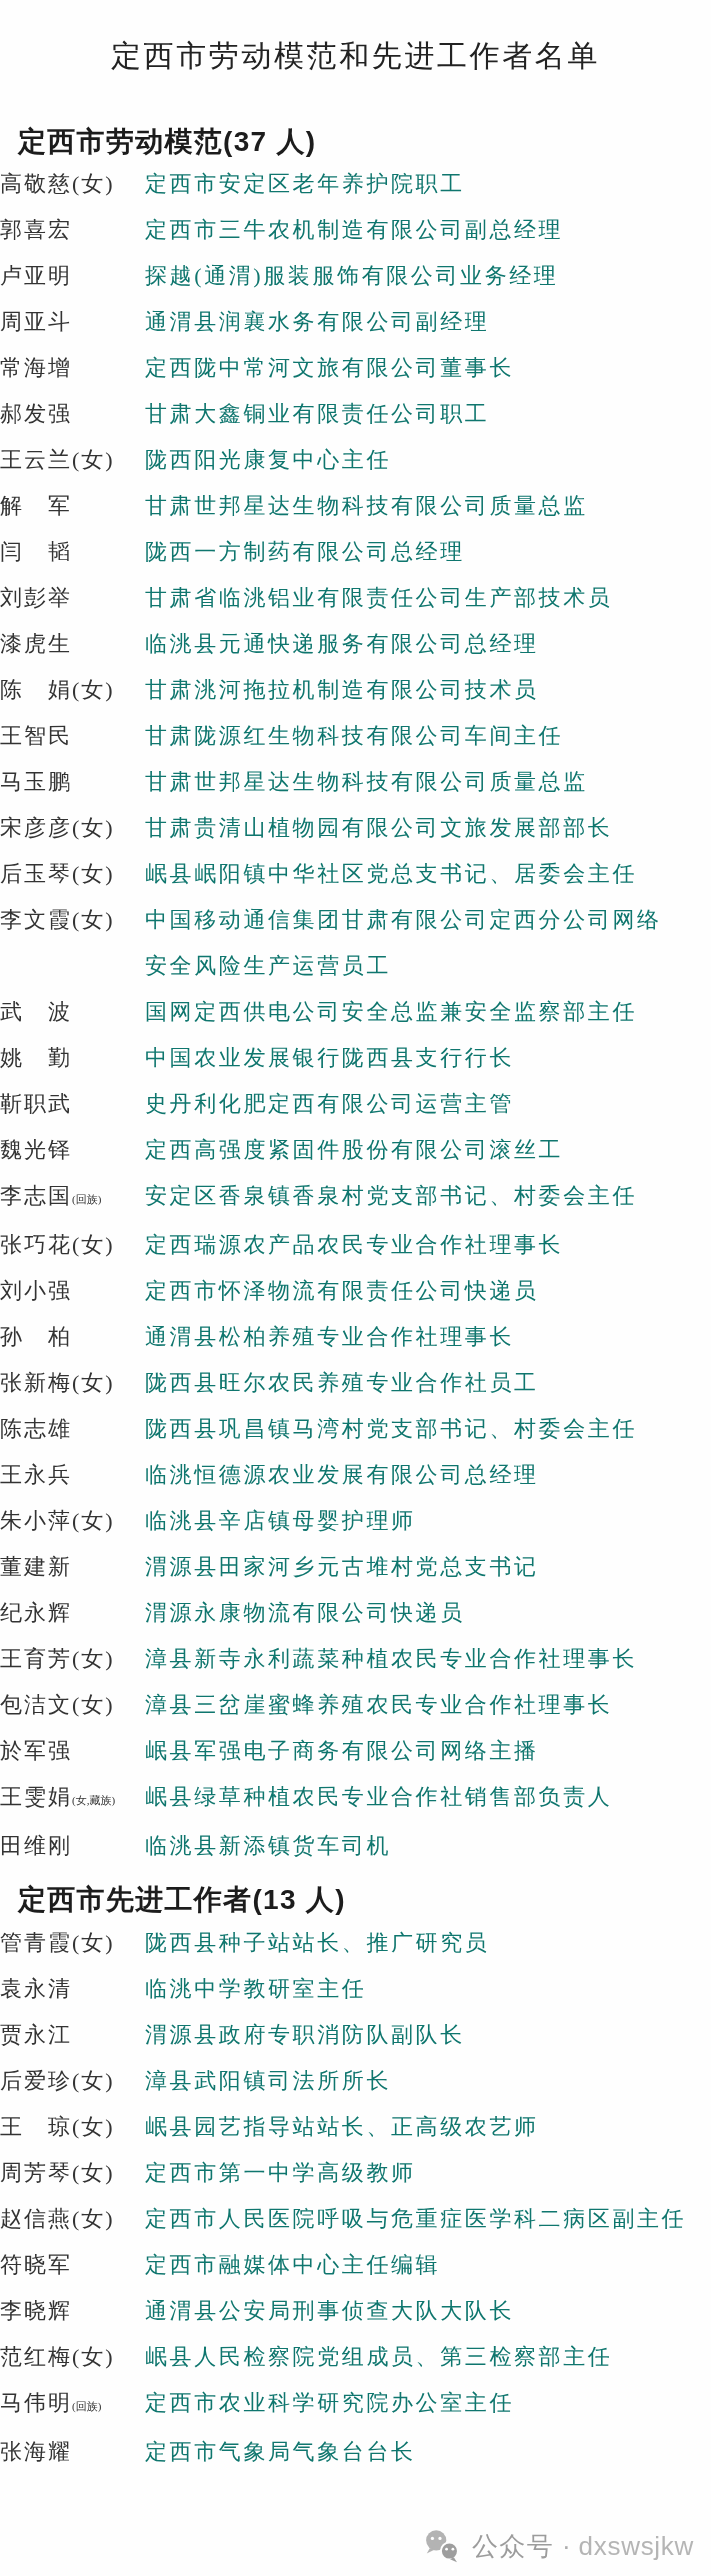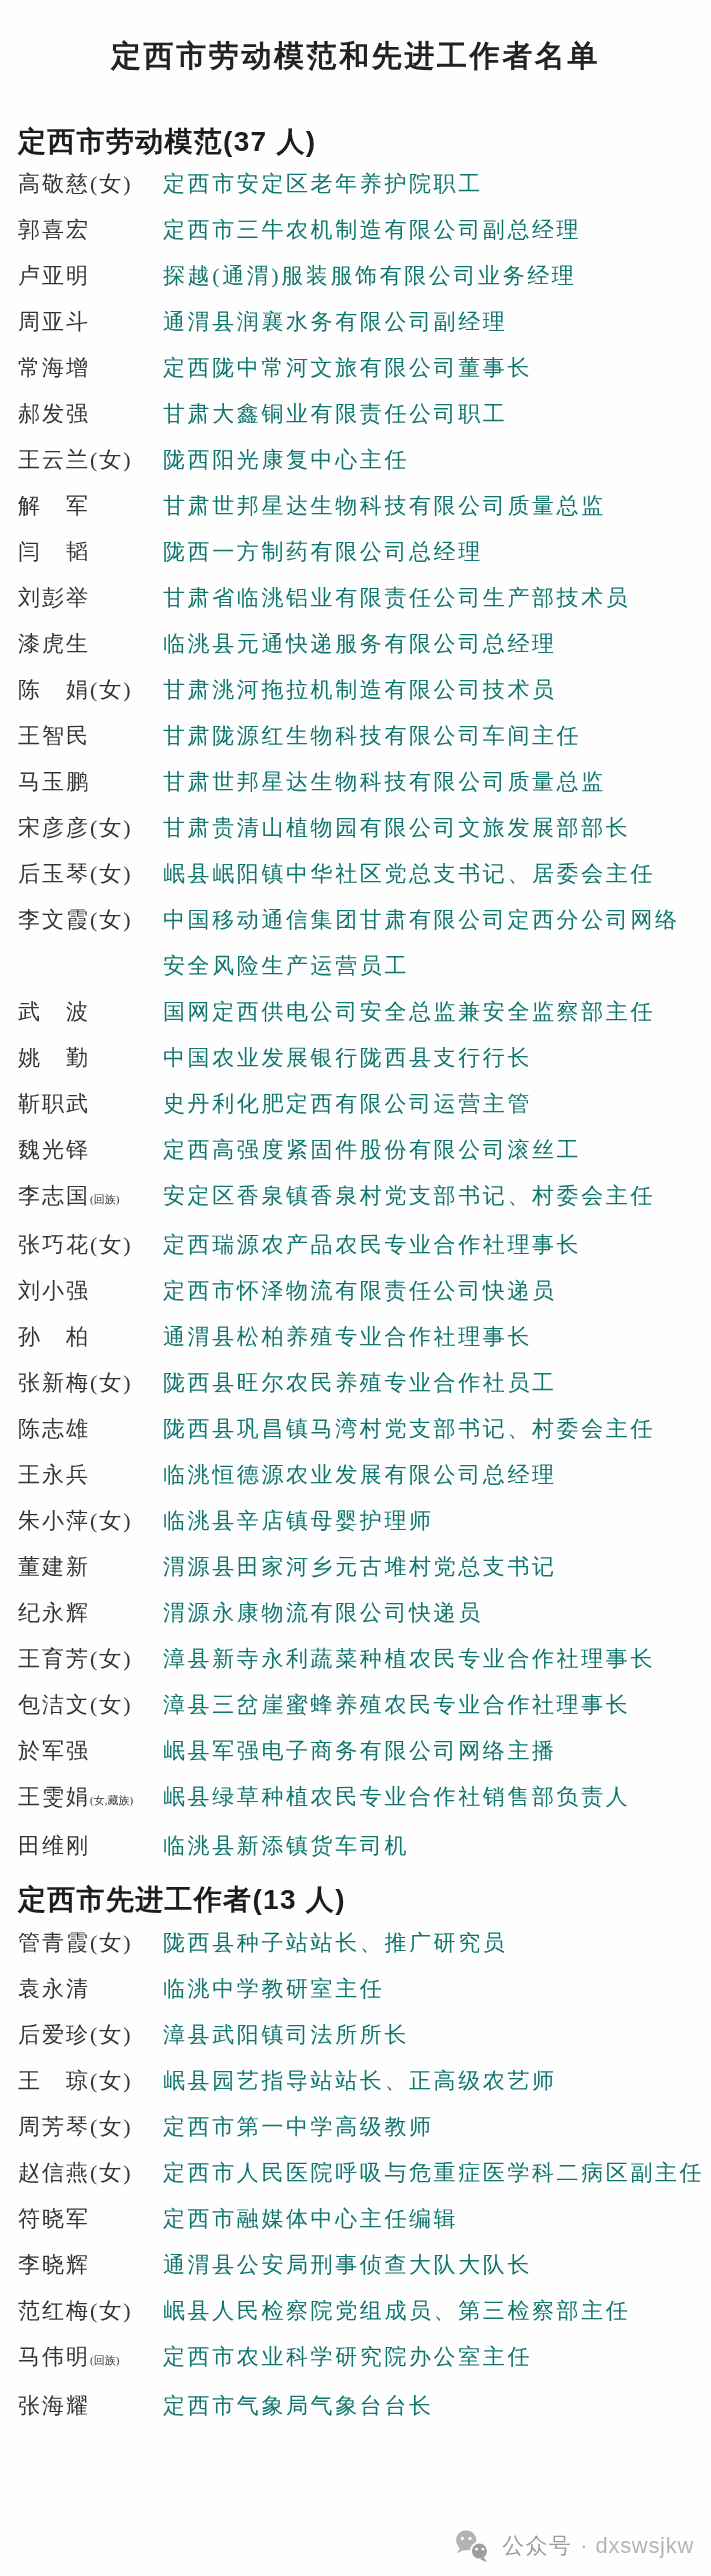--- a/index.html
+++ b/index.html
@@ -11,39 +11,38 @@
     background:#fefefe;
     color:#3a3a3a;
     font-family:"Liberation Serif","DejaVu Serif",serif;
     overflow:hidden;
   }
   .doc-title{
     padding-top:41px;
     text-align:center;
     font-size:30px;
     line-height:1;
-    font-weight:bold;
+    font-weight:normal;
     letter-spacing:2.6px;
     color:#222;
   }
   .section-header{
     margin:57px 0 0 18px;
     font-size:28px;
     line-height:1;
     font-weight:bold;
     letter-spacing:1.3px;
     color:#1c1c1c;
     font-family:"Liberation Sans","DejaVu Sans",sans-serif;
   }
   .section-header.second{ margin-top:17px; }
   .rows{ margin-top:5.3px; }
   .row{
     display:flex;
     align-items:flex-start;
-    padding-left:18px;
     min-height:46px;
   }
   .name-cell{
     width:145px;
     flex:0 0 145px;
     font-size:22px;
     line-height:46px;
     letter-spacing:2px;
     white-space:nowrap;
     color:#333;
@@ -61,21 +60,21 @@
     color:#0f766e;
   }
   .role-line{ white-space:nowrap; }
   .watermark{
     position:absolute;
     right:17px;
     bottom:13.2px;
     display:flex;
     align-items:center;
     font-family:"Liberation Sans","DejaVu Sans",sans-serif;
-    font-size:22px;
+    font-size:26px;
     line-height:1;
   }
   .watermark .wm-icon{ margin-right:9.2px; display:block; }
   .wm-label{ color:#9c9c9c; letter-spacing:1.3px; }
   .wm-sep{ color:#adadad; margin:0 8px; }
   .wm-account{ color:#b5b5b5; letter-spacing:0.7px; }
 </style>
 </head>
 <body>
 
@@ -312,20 +311,26 @@
         <div class="row">
     <div class="name-cell"><span>管青霞(女)</span></div>
     <div class="role-cell">
       <div class="role-line">陇西县种子站站长、推广研究员</div>
     </div>
   </div>
         <div class="row">
     <div class="name-cell"><span>袁永清</span></div>
     <div class="role-cell">
       <div class="role-line">临洮中学教研室主任</div>
+    </div>
+  </div>
+        <div class="row">
+    <div class="name-cell"><span>贾永江</span></div>
+    <div class="role-cell">
+      <div class="role-line">渭源县政府专职消防队副队长</div>
     </div>
   </div>
         <div class="row">
     <div class="name-cell"><span>后爱珍(女)</span></div>
     <div class="role-cell">
       <div class="role-line">漳县武阳镇司法所所长</div>
     </div>
   </div>
         <div class="row">
     <div class="name-cell"><span>王　琼(女)</span></div>

